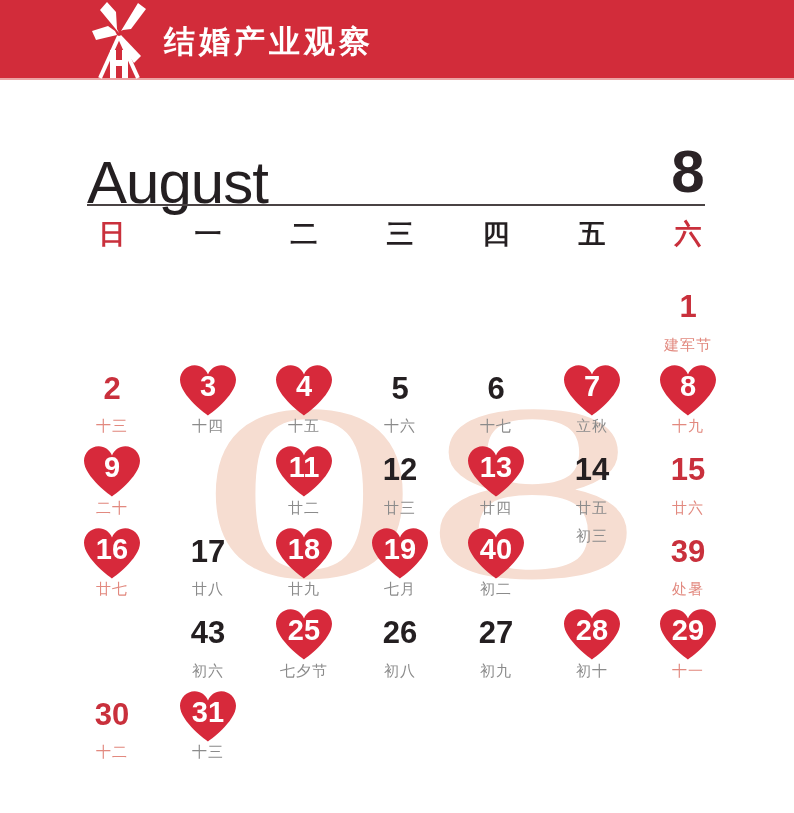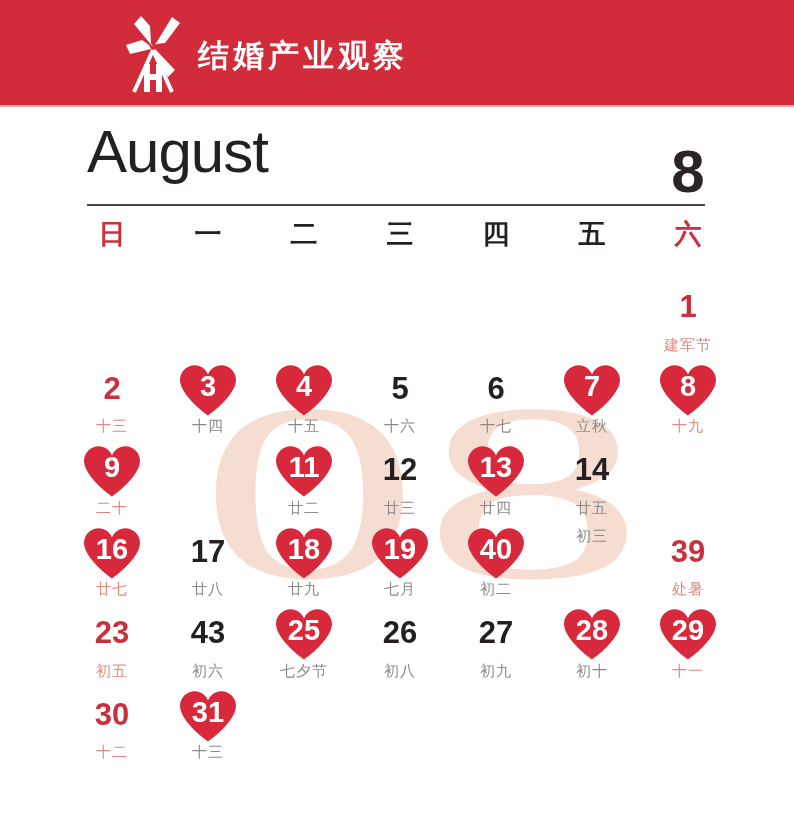--- a/index.html
+++ b/index.html
@@ -6,28 +6,28 @@
     --header-bg:#d22c3a; --heart-red:#d7293b; --date-red:#c9303c;
     --label-salmon:#e2897f; --label-gray:#8b8b8b; --text-dark:#241f21;
     --watermark-pink:#f6ddd1; --divider:#4a4344; --header-edge:#eba4a4;
   }
   *{margin:0;padding:0;box-sizing:border-box;}
   html,body{width:794px;height:813px;}
   body{font-family:"Liberation Sans","DejaVu Sans",sans-serif;background:#fff;overflow:hidden;}
   .page{position:relative;width:794px;height:813px;background:#fff;overflow:hidden;}
 
   
-  .header{position:absolute;left:0;top:0;width:794px;height:107px;
+  .header{position:absolute;left:0;top:0;width:794px;height:80px;
     background:var(--header-bg);display:flex;align-items:center;
-    border-bottom:2px solid var(--header-edge);padding-left:34px;}
+    border-bottom:2px solid var(--header-edge);}
   .logo{margin-left:88px;width:62px;height:82px;flex:0 0 auto;}
   .brand{color:#fff;font-size:31px;font-weight:bold;letter-spacing:4px;margin-left:14px;margin-top:6px;}
 
   
-  .month-title{position:absolute;left:87px;top:122px;font-size:60px;line-height:1;
+  .month-title{position:absolute;left:87px;top:153px;font-size:60px;line-height:1;
     color:var(--text-dark);letter-spacing:-1px;}
   .divider{position:absolute;left:87px;top:204px;width:618px;height:2px;background:var(--divider);}
   .month-number{position:absolute;left:640px;top:142px;width:96px;text-align:center;
     font-size:60px;line-height:1;font-weight:bold;color:#2b2326;}
 
   
   .watermark{position:absolute;left:423px;top:502px;z-index:0;
     transform:translate(-50%,-54%) scaleX(1.75);
     font-family:"Liberation Serif","DejaVu Serif",serif;
     font-size:252px;line-height:1;color:var(--watermark-pink);letter-spacing:2px;}
@@ -188,20 +188,26 @@
           <span class="num on-heart">13</span>
         </div>
         <div class="label gray">廿四</div>
       </div>
       <div class="day" style="grid-area: 3 / 6;">
         <div class="numwrap">
           <span class="num dark">14</span>
         </div>
         <div class="label gray">廿五</div>
       </div>
+      <div class="day" style="grid-area: 3 / 7;">
+        <div class="numwrap">
+          <span class="num red">15</span>
+        </div>
+        <div class="label salmon">廿六</div>
+      </div>
       <div class="day" style="grid-area: 4 / 1;">
         <div class="numwrap">
           <svg class="heart-svg" viewBox="0 0 32 29" aria-hidden="true">
             <path d="M23.6 0c-3.4 0-6.4 2.2-7.6 5.3C14.8 2.2 11.8 0 8.4 0 3.8 0 0 3.8 0 8.4c0 9.2 16 20.4 16 20.4s16-11.2 16-20.4C32 3.8 28.2 0 23.6 0z"></path>
           </svg>
           <span class="num on-heart">16</span>
         </div>
         <div class="label salmon">廿七</div>
       </div>
       <div class="day" style="grid-area: 4 / 2;">
@@ -239,26 +245,20 @@
       </div>
       <div class="day" style="grid-area: 4 / 6;">
         <div class="label gray">初三</div>
       </div>
       <div class="day" style="grid-area: 4 / 7;">
         <div class="numwrap">
           <span class="num red">39</span>
         </div>
         <div class="label salmon">处暑</div>
       </div>
-      <div class="day" style="grid-area: 5 / 1;">
-        <div class="numwrap">
-          <span class="num red">23</span>
-        </div>
-        <div class="label salmon">初五</div>
-      </div>
       <div class="day" style="grid-area: 5 / 2;">
         <div class="numwrap">
           <span class="num dark">43</span>
         </div>
         <div class="label gray">初六</div>
       </div>
       <div class="day" style="grid-area: 5 / 3;">
         <div class="numwrap">
           <svg class="heart-svg" viewBox="0 0 32 29" aria-hidden="true">
             <path d="M23.6 0c-3.4 0-6.4 2.2-7.6 5.3C14.8 2.2 11.8 0 8.4 0 3.8 0 0 3.8 0 8.4c0 9.2 16 20.4 16 20.4s16-11.2 16-20.4C32 3.8 28.2 0 23.6 0z"></path>

